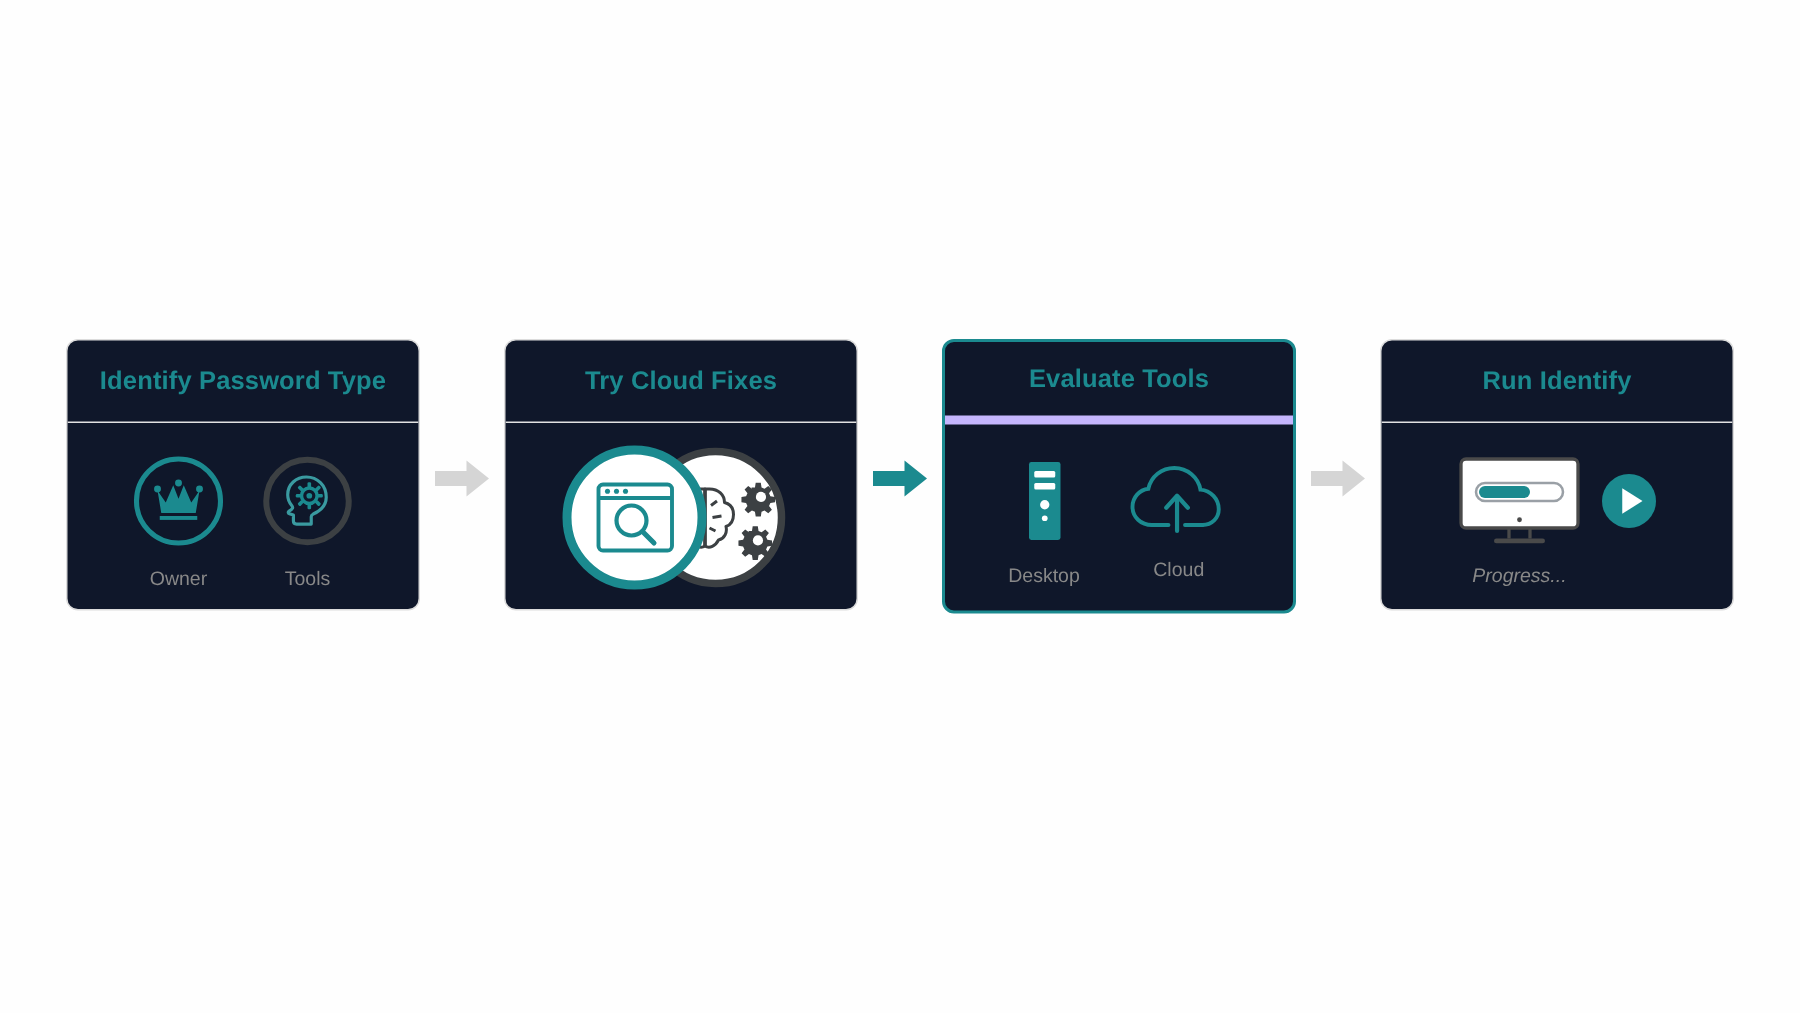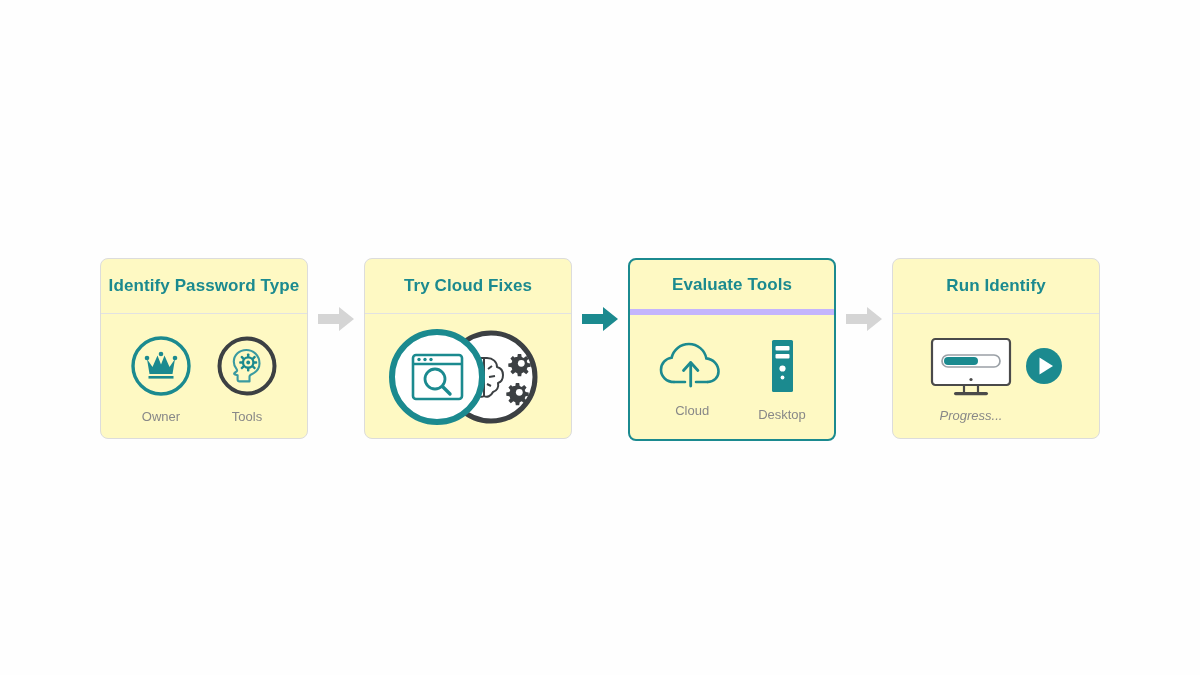--- a/index.html
+++ b/index.html
@@ -18,27 +18,26 @@
     position: absolute;
     left: 0; top: 226px;
     width: 1200px;
     display: flex;
     align-items: flex-start;
     justify-content: center;
   }
 
   
   .card {
-    width: 208px;
-    background: #fef9c3;
+    width: 236px;
+    background: #0f172a;
     border: 1.5px solid #dcdcdc;
     border-radius: 8px;
     overflow: hidden;
     flex: 0 0 auto;
-    margin-top: 32px;
   }
   .card.active {
     border: 2px solid #1b8a8f;
   }
   .card-header {
     height: 55px;
     display: flex;
     align-items: center;
     justify-content: center;
     border-bottom: 1.5px solid #e2e2e2;
@@ -227,45 +226,45 @@
 
     <div class="card active">
       <div class="card-header">
         <div class="card-title">Evaluate Tools</div>
       </div>
       <div class="card-body">
         <div class="icon-pair" style="gap:32px">
 
           <div class="icon-cell">
             <span>
+              <svg width="44" height="58" viewBox="0 0 44 58">
+                <rect x="12" y="2" width="21" height="52" rx="1.6" fill="#1b8a8f"></rect>
+                <rect x="15.5" y="8" width="14" height="4.4" rx="1" fill="#ffffff"></rect>
+                <rect x="15.5" y="16" width="14" height="4.4" rx="1" fill="#ffffff"></rect>
+                <circle cx="22.5" cy="30.5" r="3.1" fill="#ffffff"></circle>
+                <circle cx="22.5" cy="39.5" r="1.9" fill="#ffffff"></circle>
+              </svg>
+            </span>
+            <span class="icon-label">Desktop</span>
+          </div>
+
+          <div class="icon-cell">
+            <span>
               <svg width="68" height="54" viewBox="0 0 68 54">
                 <path d="M16 44 C8.5 44 3 38.7 3 31.8 C3 25.6 7.6 20.5 13.6 19.8
                          C15.3 11.8 22.4 6 30.9 6 C39.6 6 46.9 12.2 48.3 20.4
                          C55.2 21 60.5 26.7 60.5 33.5 C60.5 39.3 56 44 49.6 44" fill="none" stroke="#1b8a8f" stroke-width="2.6" stroke-linecap="round"></path>
                 <path d="M16 44 L27 44 M38 44 L49.6 44" stroke="#1b8a8f" stroke-width="2.6" stroke-linecap="round"></path>
                 <path d="M32.7 48 L32.7 25" stroke="#1b8a8f" stroke-width="2.8" stroke-linecap="round"></path>
                 <path d="M25.5 32.5 L32.7 24.5 L39.9 32.5" fill="none" stroke="#1b8a8f" stroke-width="2.8" stroke-linecap="round" stroke-linejoin="round"></path>
               </svg>
             </span>
             <span class="icon-label">Cloud</span>
           </div>
 
-          <div class="icon-cell">
-            <span>
-              <svg width="44" height="58" viewBox="0 0 44 58">
-                <rect x="12" y="2" width="21" height="52" rx="1.6" fill="#1b8a8f"></rect>
-                <rect x="15.5" y="8" width="14" height="4.4" rx="1" fill="#ffffff"></rect>
-                <rect x="15.5" y="16" width="14" height="4.4" rx="1" fill="#ffffff"></rect>
-                <circle cx="22.5" cy="30.5" r="3.1" fill="#ffffff"></circle>
-                <circle cx="22.5" cy="39.5" r="1.9" fill="#ffffff"></circle>
-              </svg>
-            </span>
-            <span class="icon-label">Desktop</span>
-          </div>
-
         </div>
       </div>
     </div>
 
     <div class="arrow">
       <svg width="40" height="28" viewBox="0 0 40 28">
         <path d="M2 9 L23 9 L23 2 L38 14 L23 26 L23 19 L2 19 Z" fill="#d5d5d5"></path>
       </svg>
     </div>
 

